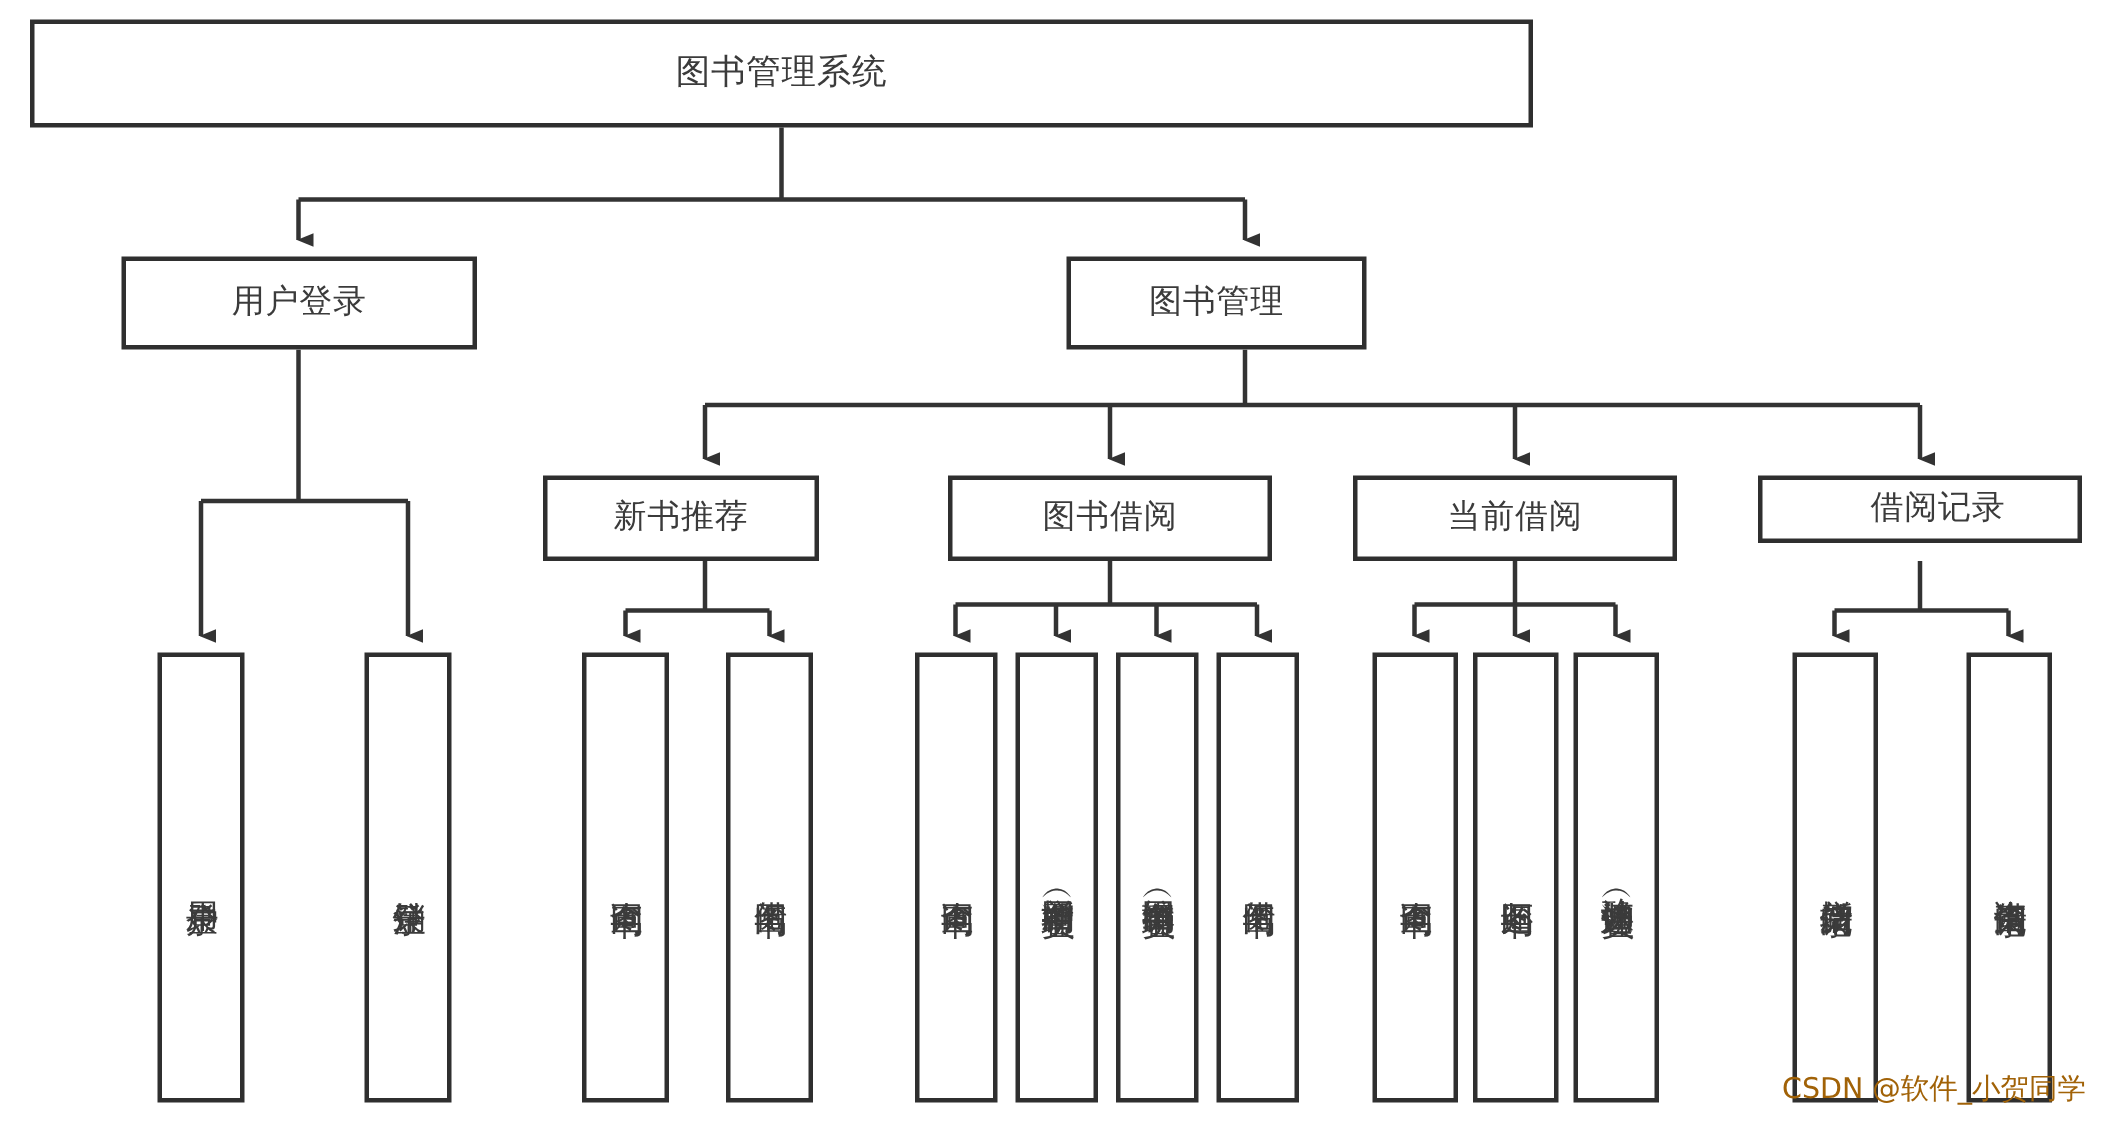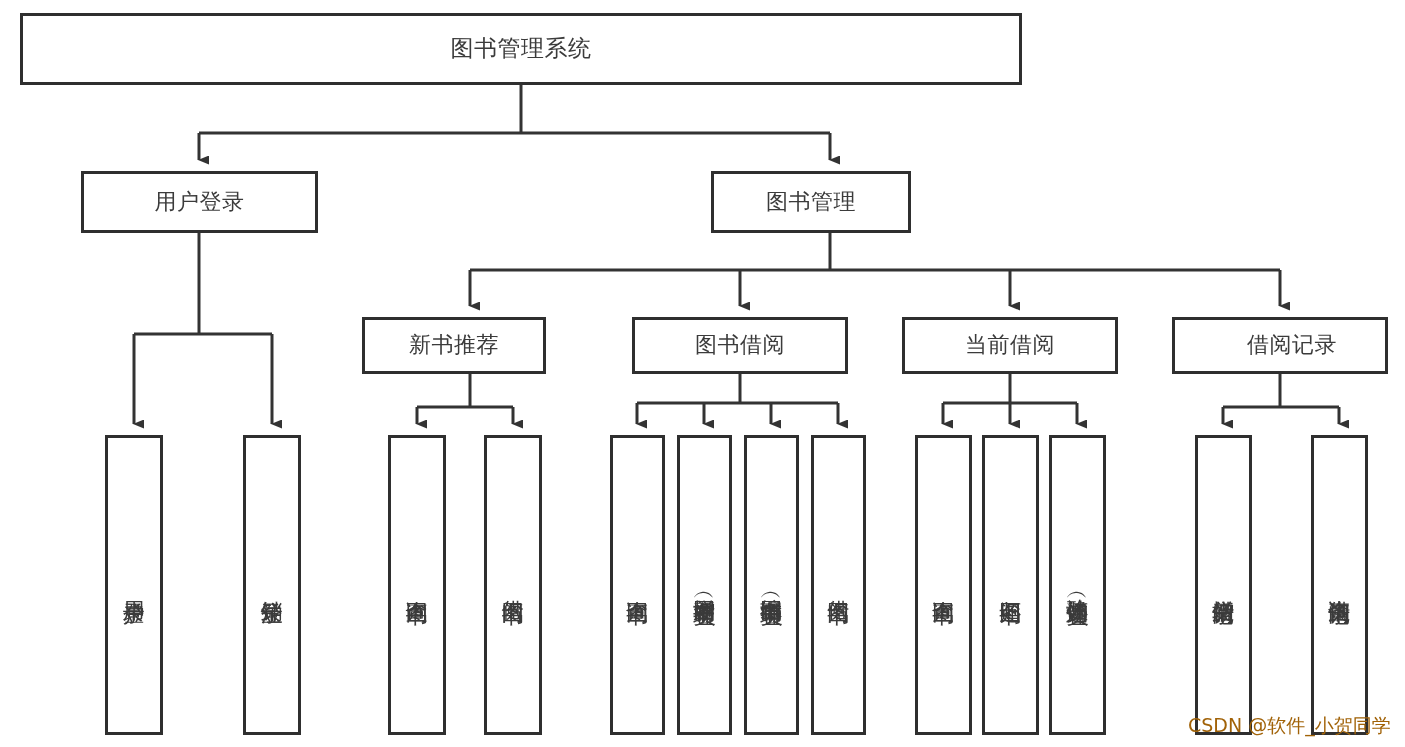--- a/index.html
+++ b/index.html
@@ -137,21 +137,21 @@
 
   <div class="node-box" style="left:362px; top:317px; width:184px; height:57px;">
     <span class="node-label-h">新书推荐</span>
   </div>
   <div class="node-box" style="left:632px; top:317px; width:216px; height:57px;justify-content:center;">
     <span class="node-label-h">图书借阅</span>
   </div>
   <div class="node-box" style="left:902px; top:317px; width:216px; height:57px;">
     <span class="node-label-h">当前借阅</span>
   </div>
-  <div class="node-box" style="left:1172px; top:317px; width:216px; height:57px;padding-left:24px;">
+  <div class="node-box" style="left:1172px; top:317px; width:216px; height:45px;padding-left:24px;">
     <span class="node-label-h">借阅记录</span>
   </div>
 
   <div class="node-box" style="left:105px; top:435px; width:58px; height:300px;">
     <span class="node-label-v">用户登录</span>
   </div>
   <div class="node-box" style="left:243px; top:435px; width:58px; height:300px;">
     <span class="node-label-v">注销登录</span>
   </div>
   <div class="node-box" style="left:388px; top:435px; width:58px; height:300px;">

